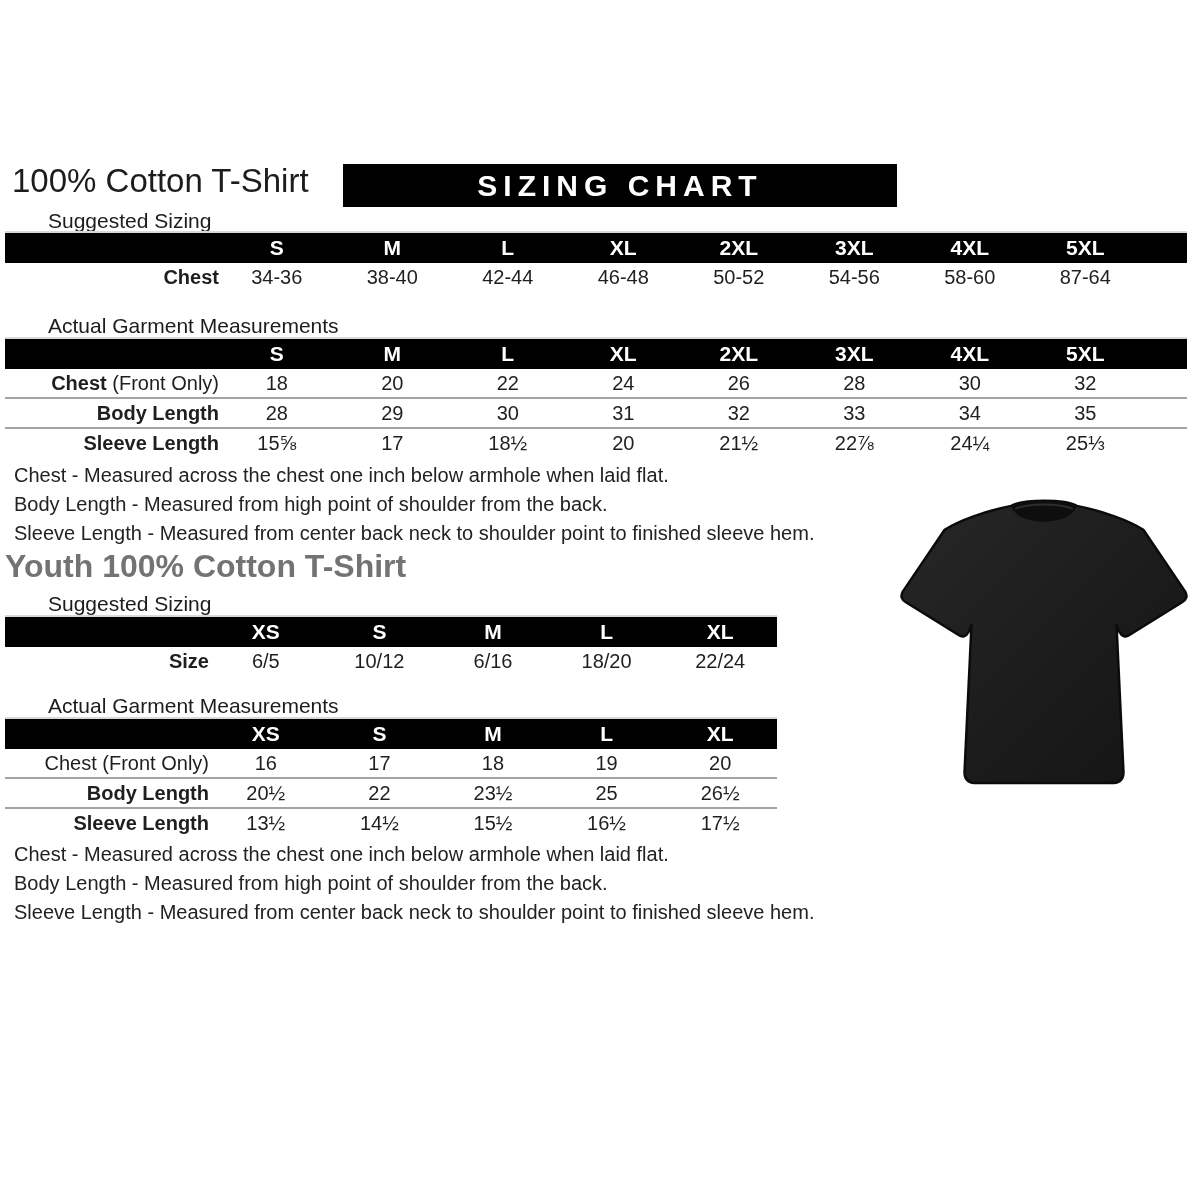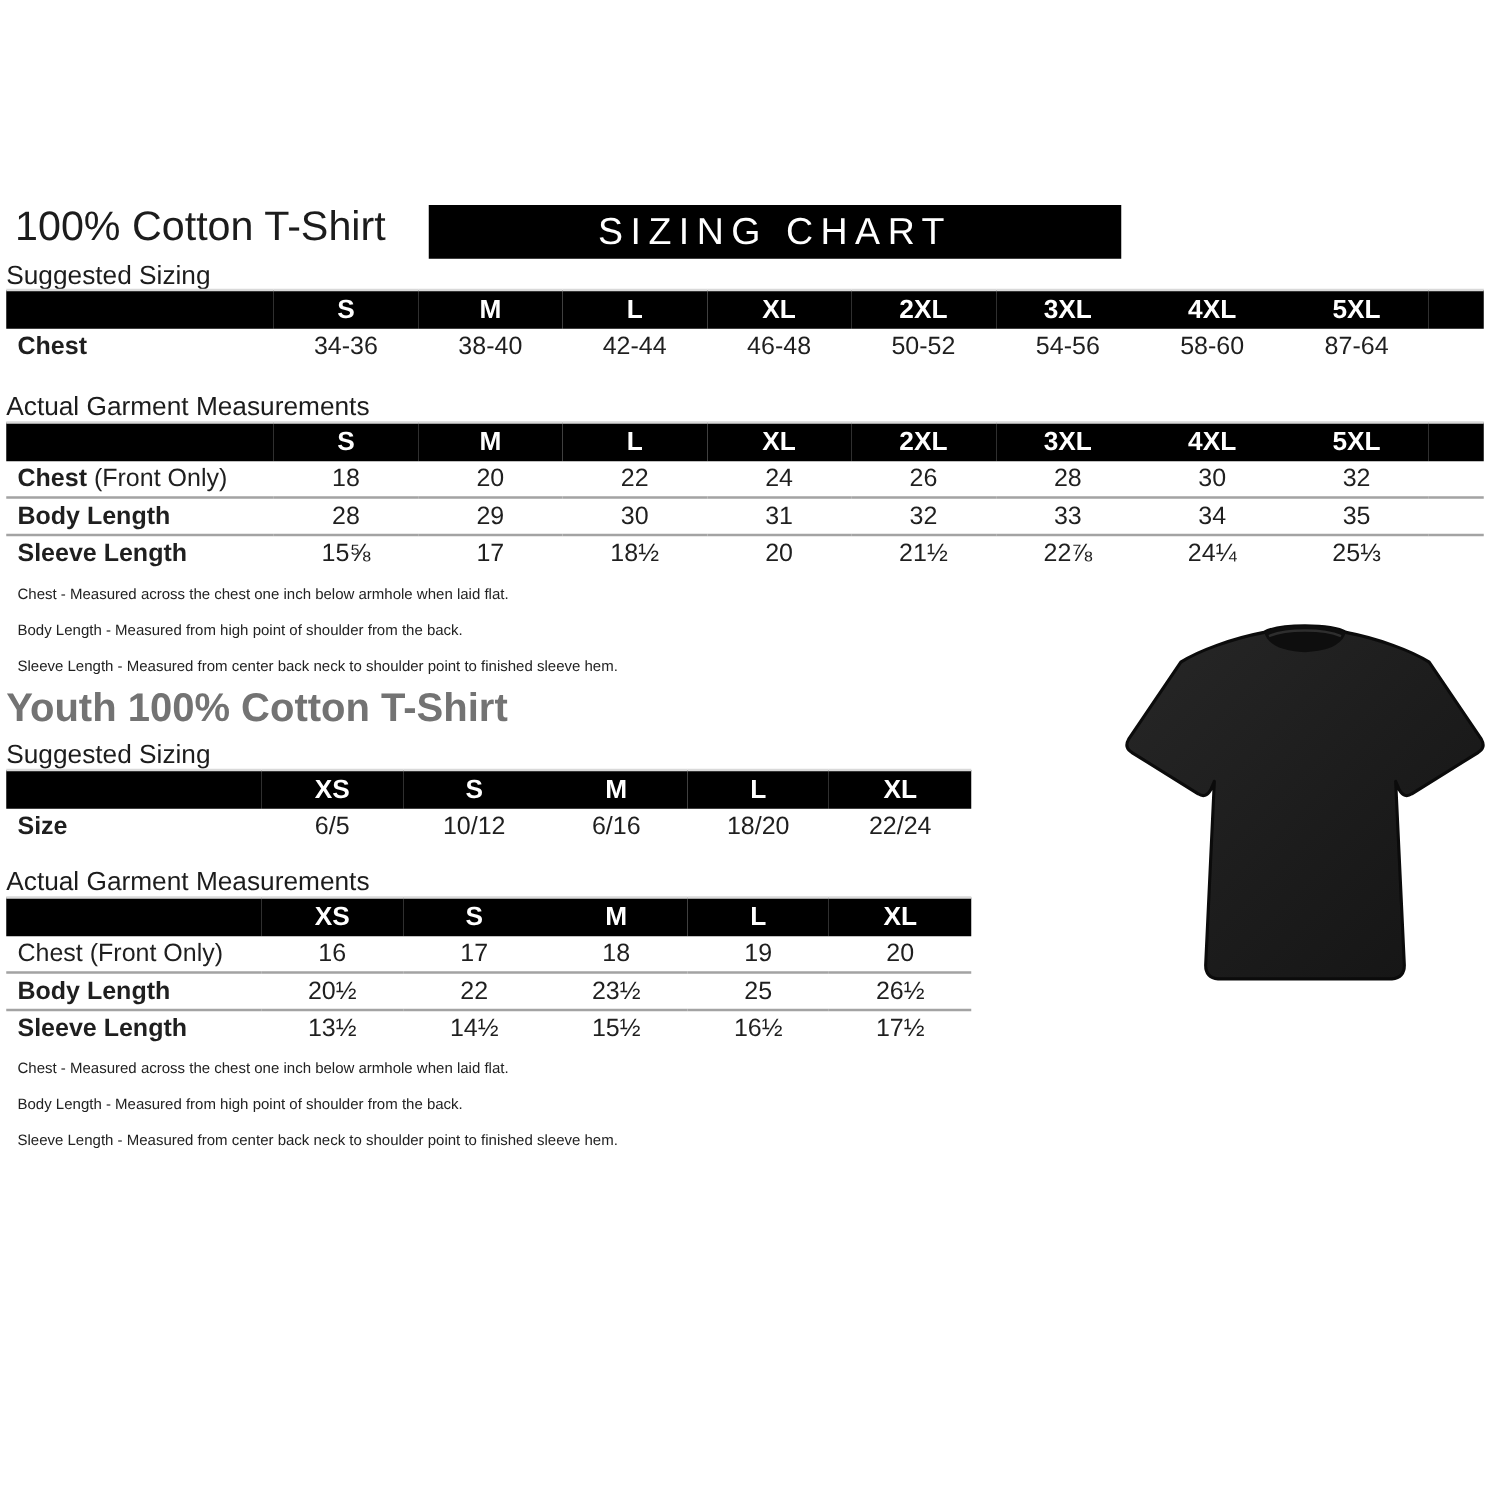--- a/index.html
+++ b/index.html
@@ -7,42 +7,42 @@
     width:1200px;height:1200px;background:#ffffff;position:relative;
     font-family:"Liberation Sans", sans-serif;color:#161616;overflow:hidden;
     -webkit-font-smoothing:antialiased;
   }
   .abs{position:absolute;}
   
   .main-title{left:12px;top:162px;font-size:33px;font-weight:400;color:#1c1c1c;white-space:nowrap;}
   .banner{
     left:343px;top:164px;width:554px;height:43px;background:#000;
     display:flex;align-items:center;justify-content:center;
-    color:#fff;font-weight:400;font-size:30px;letter-spacing:6px;white-space:nowrap;
-  }
-  .section-label{font-size:21px;color:#1c1c1c;white-space:nowrap;}
+    color:#fff;font-weight:700;font-size:30px;letter-spacing:6px;white-space:nowrap;
+  }
+  .section-label{font-size:21px;color:#1c1c1c;white-space:nowrap;margin-left:43px;}
   .youth-title{left:5px;top:548px;font-size:32px;font-weight:700;color:#737373;white-space:nowrap;}
   
   table{border-collapse:collapse;table-layout:fixed;}
   .size-table{width:1182px;}
   .youth-table{width:772px;}
   thead th{
     background:#000;color:#fff;font-weight:700;font-size:21px;
     height:30px;padding:0;text-align:center;border-top:2px solid #d9d9d9;
   }
   tbody td{
     font-size:20px;color:#1f1f1f;text-align:center;height:28px;padding:0;
   }
-  th.label-col, td.label-col{width:205px;text-align:left;padding-left:9px;}
+  th.label-col, td.label-col{width:205px;text-align:right;padding-left:9px;}
   .youth-table th.label-col, .youth-table td.label-col{width:195px;}
   th.spacer-col{width:44px;}
   .measure tbody tr + tr td{border-top:2px solid #a3a3a3;}
   td .b{font-weight:700;}
   
-  .notes{font-size:12px;color:#222;line-height:29px;white-space:nowrap;}
+  .notes{font-size:20px;color:#222;line-height:29px;white-space:nowrap;}
   
   .tee-wrap{left:890px;top:478px;width:308px;height:330px;}
 </style>
 </head>
 <body>
 
 <div class="abs main-title">100% Cotton T-Shirt</div>
 <div class="abs banner">SIZING CHART</div>
 
 <div class="abs section-label" style="left:5px;top:209px;">Suggested Sizing</div>

